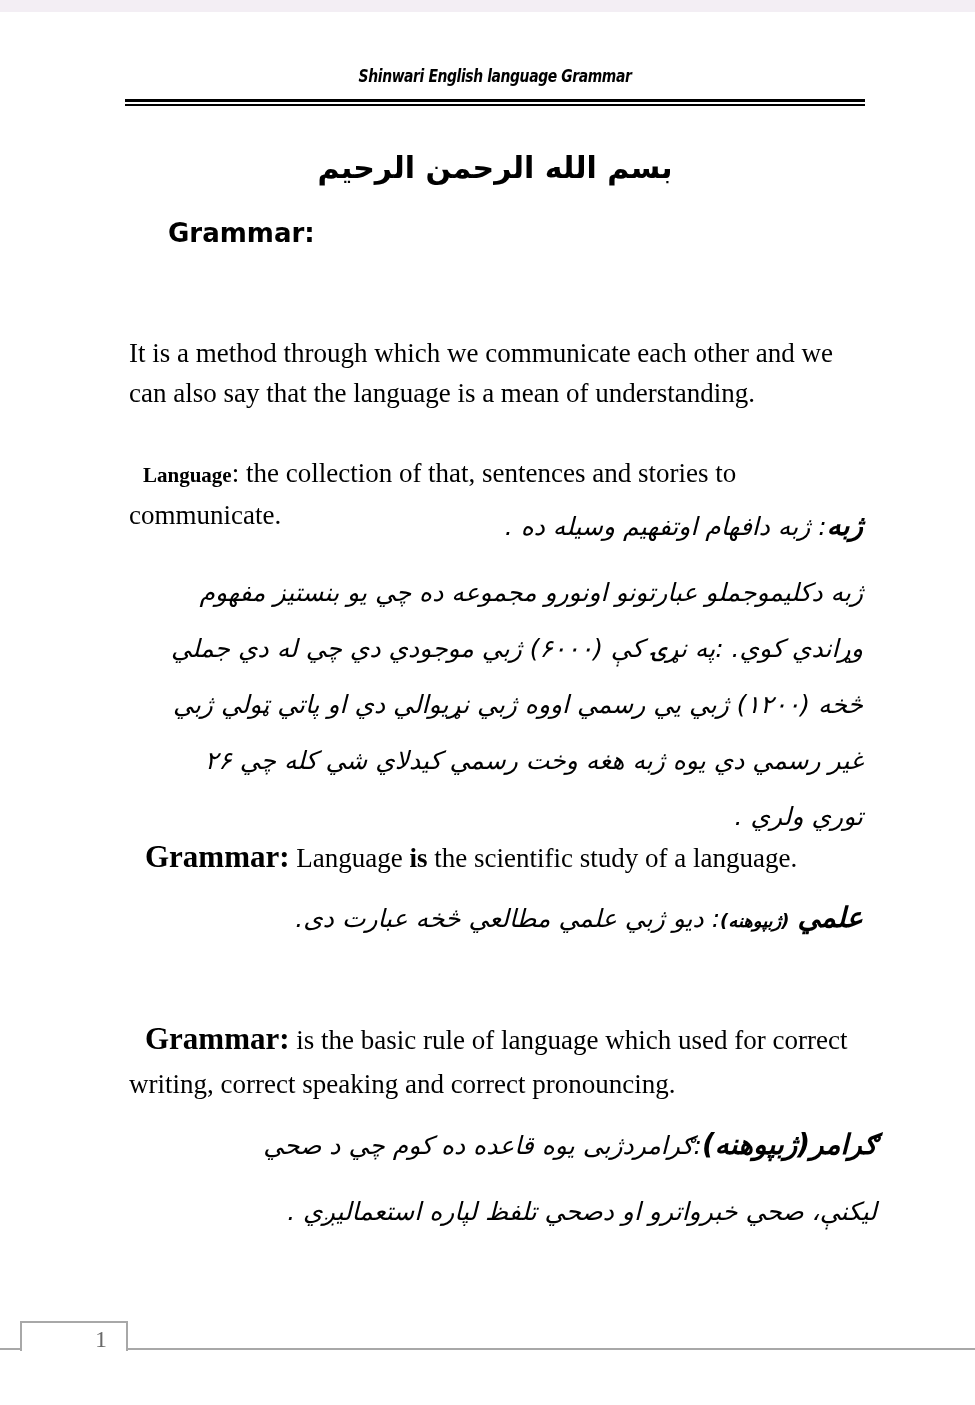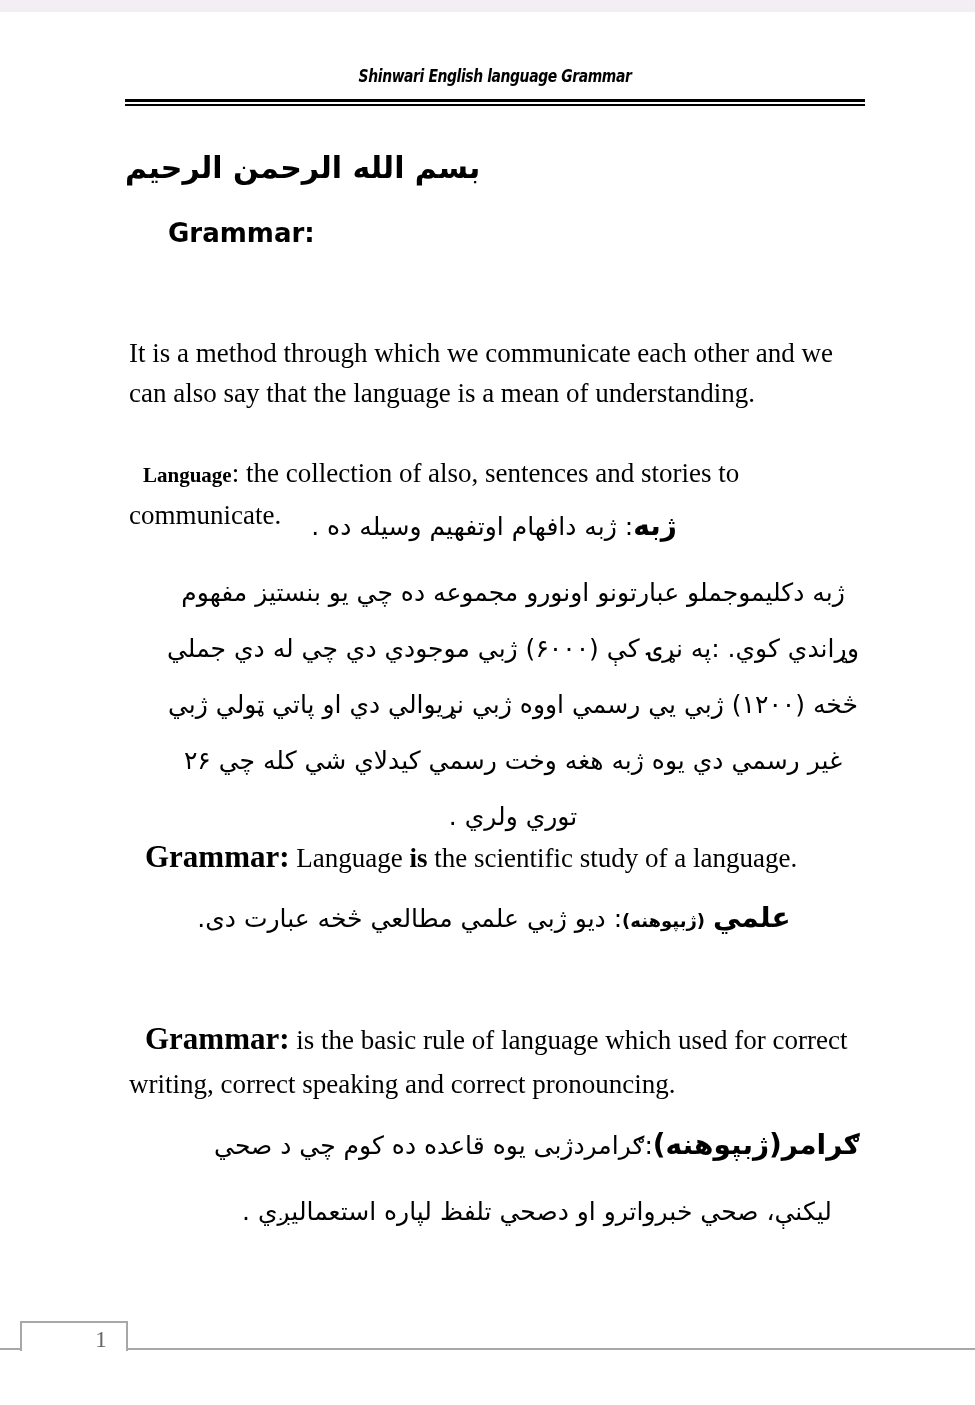--- a/index.html
+++ b/index.html
@@ -12,38 +12,38 @@
   .header-title {
     position: absolute; left: 125px; width: 740px; top: 66px; text-align: center;
     font-family: "DejaVu Sans", sans-serif; font-style: italic; font-weight: bold;
     font-size: 17px; letter-spacing: -0.5px; transform: scaleX(0.82); transform-origin: center;
   }
   .header-rule { position: absolute; left: 125px; width: 740px; top: 99px; height: 7px; }
   .header-rule .r1 { position: absolute; left: 0; right: 0; top: 0; height: 3px; background: #000; }
   .header-rule .r2 { position: absolute; left: 0; right: 0; top: 5px; height: 2px; background: #000; }
 
   .basmala {
-    position: absolute; left: 125px; width: 740px; top: 150px; text-align: left;
+    position: absolute; left: 125px; width: 740px; top: 150px; text-align: center;
     font-family: "DejaVu Sans", sans-serif; font-weight: bold; font-size: 30px;
     direction: rtl;
   }
   .heading-language {
     position: absolute; left: 168px; top: 218px;
     font-family: "DejaVu Sans", sans-serif; font-weight: bold; font-size: 26px;
   }
   .en {
     position: absolute; left: 129px; width: 740px;
     font-family: "Liberation Serif", serif; font-size: 27px; line-height: 40px; margin-top: 47px;
   }
   .en b { font-weight: bold; }
   .en .small-bold { font-size: 21px; }
   .ar {
     position: absolute; left: 125px; width: 738px;
-    direction: rtl; text-align: center;
-    font-family: "DejaVu Sans", sans-serif; font-size: 25px; line-height: 56px;
+    direction: rtl; text-align: right;
+    font-family: "DejaVu Sans", sans-serif; font-size: 25px; line-height: 56px; font-style: italic;
   }
   .ar b { font-weight: bold; }
   .ar .kw { font-weight: bold; font-size: 28px; }
   .ar .paren { font-size: 18px; margin-top: 40px; }
 
   .footer-line { position: absolute; left: 0; top: 1348px; width: 975px; height: 2px; background: #a8a8a8; }
   .page-tab {
     position: absolute; left: 20px; top: 1321px; width: 104px; height: 28px;
     border: 2px solid #a8a8a8; border-bottom: none; background: #fff;
   }
@@ -62,21 +62,21 @@
   <div class="r1"></div>
   <div class="r2"></div>
 </div>
 
 <div class="basmala">بسم الله الرحمن الرحيم</div>
 
 <div class="heading-language">Grammar:</div>
 
 <div class="en" style="top:286px;">It is a method through which we communicate each other and we can also say that the language is a mean of understanding.</div>
 
-<div class="en" style="top:406px;"><span style="padding-left:14px"></span><b class="small-bold">Language</b><span>:  the collection of also, sentences and stories to communicate.</span></div>
+<div class="en" style="top:406px;"><span style="padding-left:14px"></span><b class="small-bold">Language</b><span>:  the collection of that, sentences and stories to communicate.</span></div>
 
 <div class="ar" style="top:498px;"><b class="kw">ژبه</b><span>:  ژبه دافهام اوتفهيم وسيله ده .</span></div>
 
 <div class="ar" style="top:565px; width:700px; left:163px;">ژبه دکليموجملو عبارتونو اونورو مجموعه ده چي يو بنستيز مفهوم وړاندي کوي. :په نړۍ کې (۶۰۰۰) ژبي موجودي دي چي له دي جملي څخه (۱۲۰۰) ژبي يي رسمي اووه ژبي نړيوالي دي او پاتي ټولي ژبي غير رسمي دي يوه ژبه هغه وخت رسمي کيدلاي شي کله چي ۲۶ توري ولري .</div>
 
 <div class="en" style="top:790px;"><span style="padding-left:16px"></span><b style="font-size:31px">Grammar:</b><span> Language </span><b>is</b><span> the scientific study of a language.</span></div>
 
 <div class="ar" style="top:890px;"><b class="kw">علمي</b> <b class="paren">(ژبپوهنه)</b><span>: ديو ژبي علمي مطالعي څخه عبارت دی.</span></div>
 
 <div class="en" style="top:970px; line-height:44px;"><span style="padding-left:16px"></span><b style="font-size:31px">Grammar:</b><span> is the basic rule of language which used for correct writing, correct speaking and correct pronouncing.</span></div>

